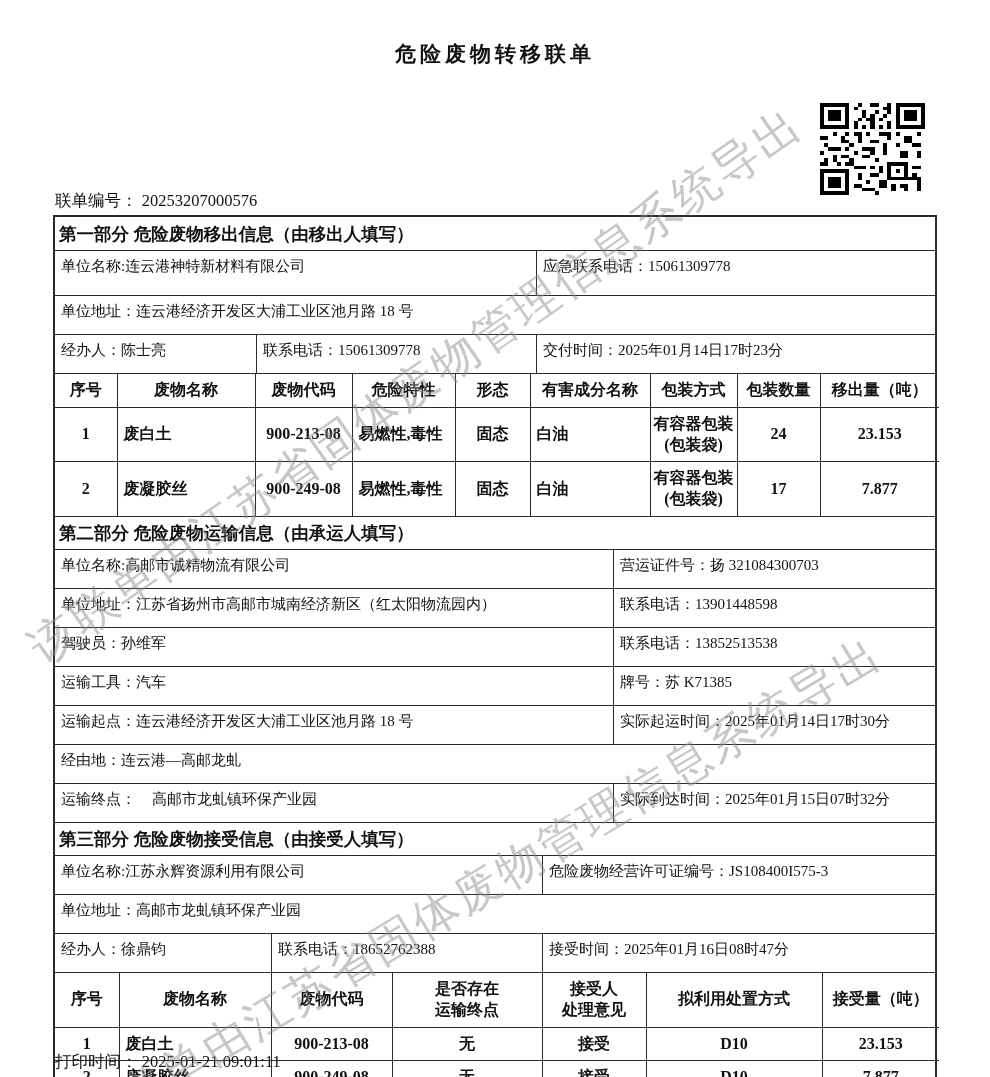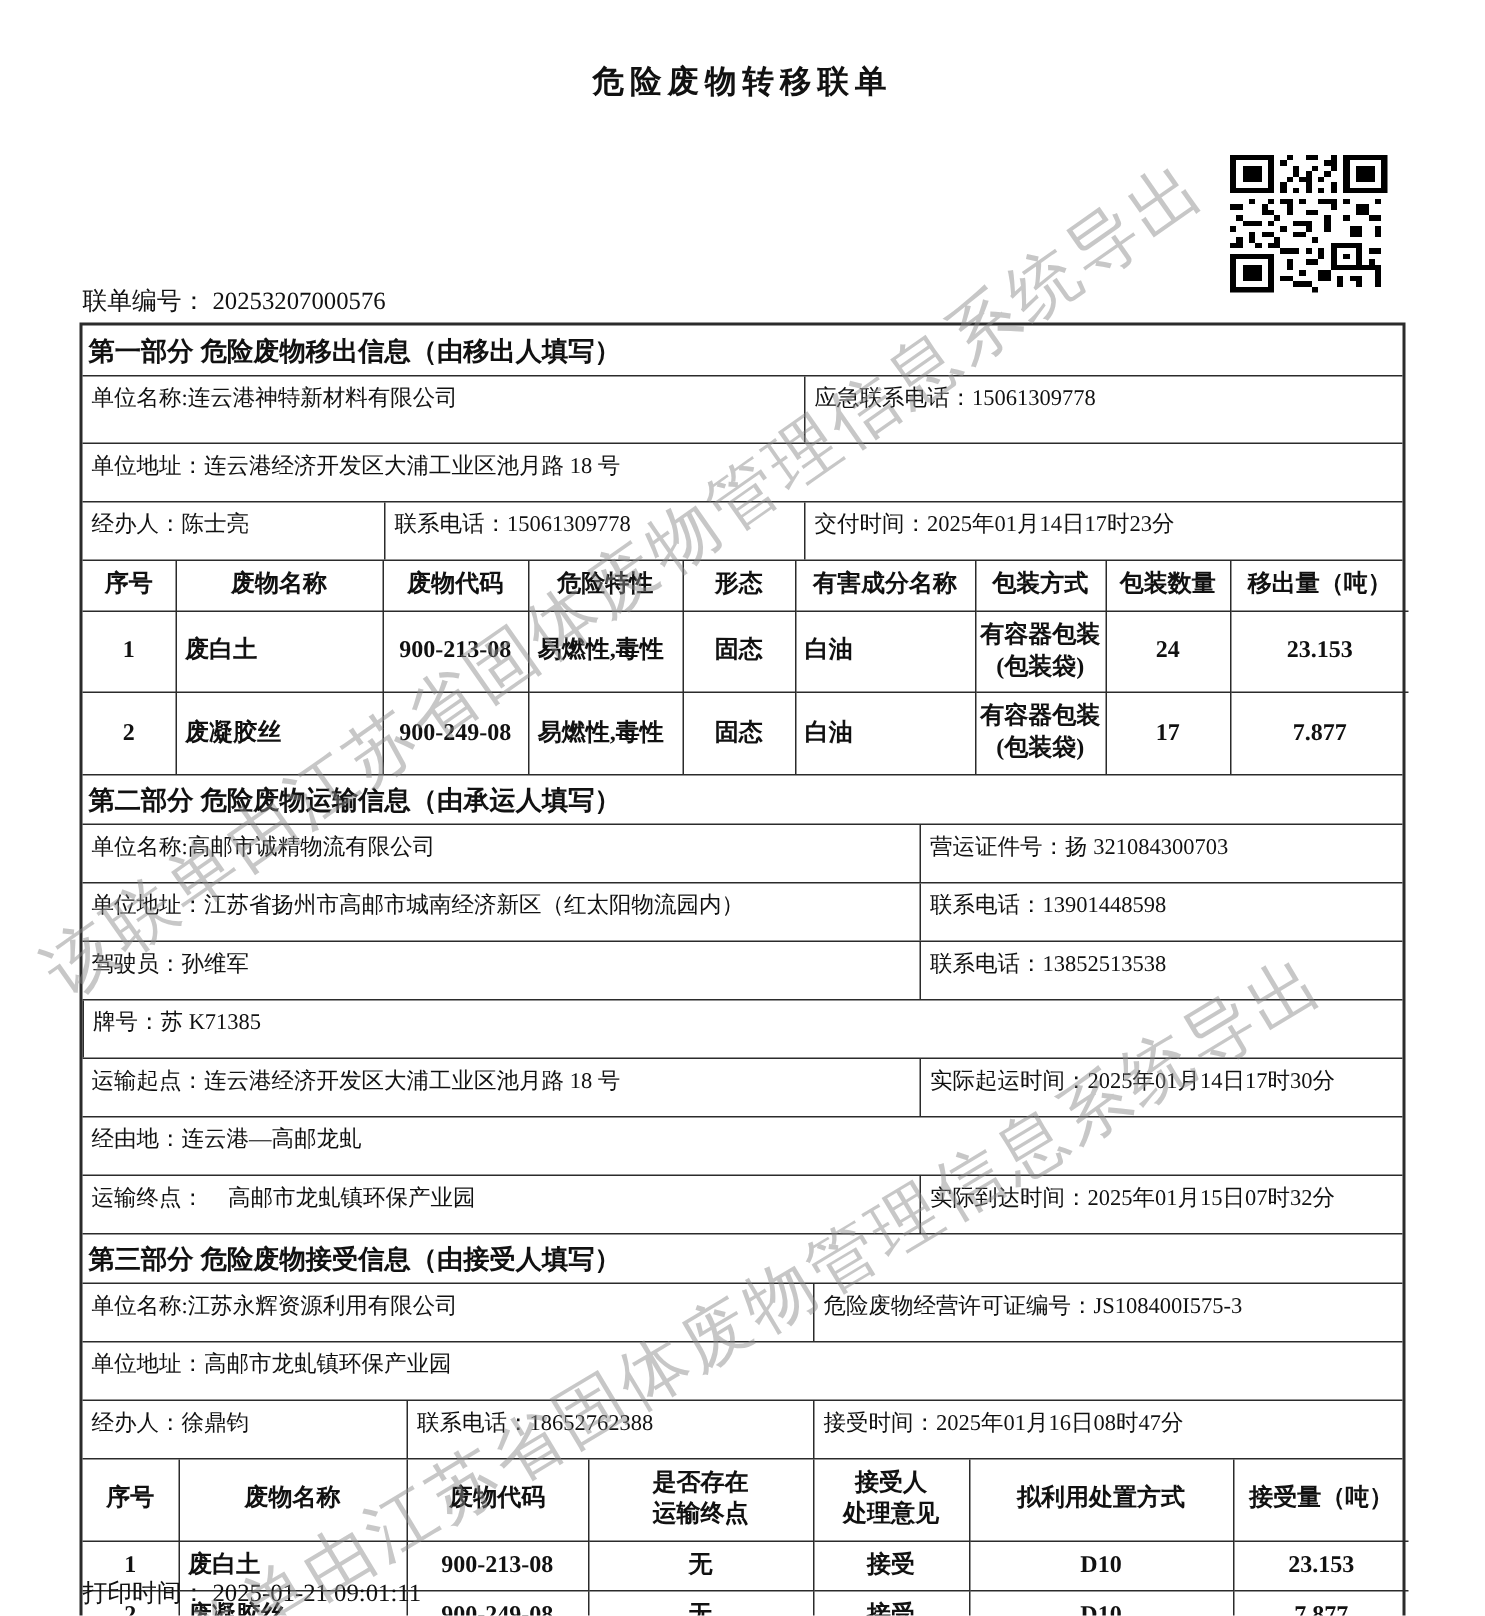--- a/index.html
+++ b/index.html
@@ -269,20 +269,24 @@
           <span class="lb">驾驶员： </span>
           <span class="vl">孙维军</span>
         </div>
       <div class="cell c2" style="flex:1;">
           <span class="lb">联系电话： </span>
           <span class="vl">13852513538</span>
         </div>
     </div>
 
     <div class="frow">
+      <div class="cell" style="flex:0 0 558px;">
+          <span class="lb">运输工具： </span>
+          <span class="vl">汽车</span>
+        </div>
       <div class="cell c2" style="flex:1;">
           <span class="lb">牌号： </span>
           <span class="vl">苏 K71385</span>
         </div>
     </div>
 
     <div class="frow">
       <div class="cell" style="flex:0 0 558px;">
           <span class="lb">运输起点： </span>
           <span class="vl">连云港经济开发区大浦工业区池月路 18 号</span>

